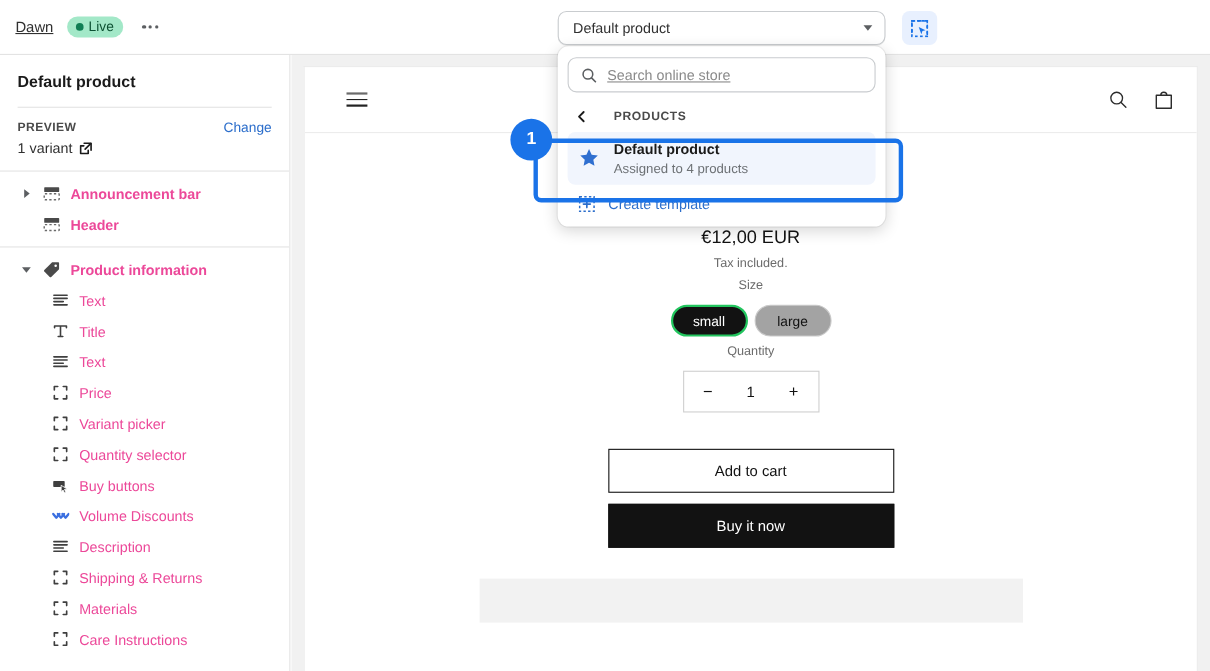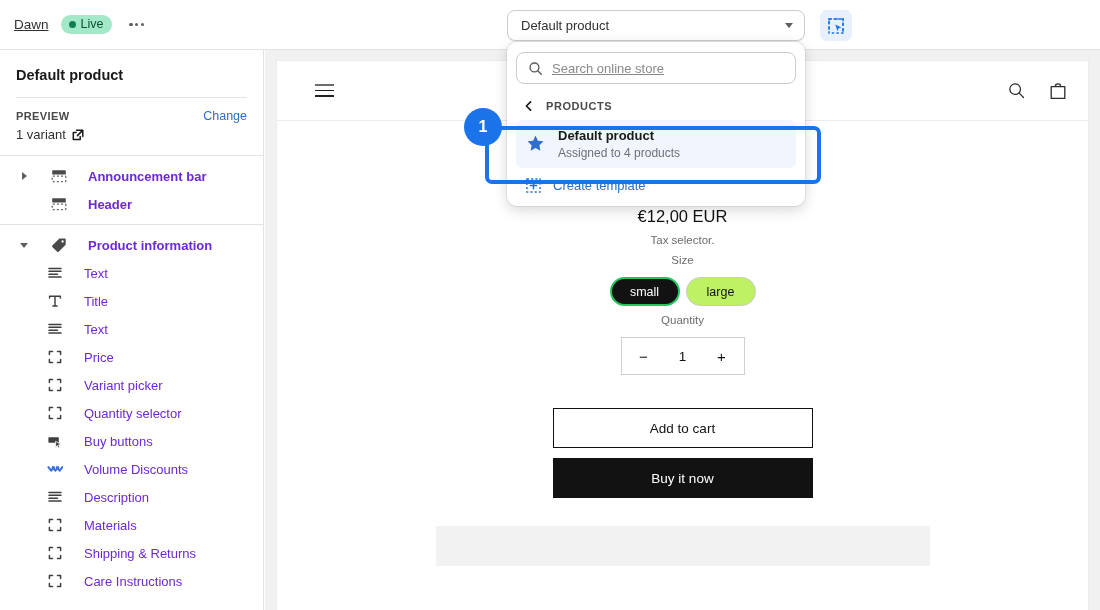--- a/index.html
+++ b/index.html
@@ -56,22 +56,22 @@
   .sb-title { padding:17px 16px 14px 16px; font-size:14.5px; font-weight:700; color:#1a1a1a; }
   .sb-div { height:1px; background:#e3e3e3; margin:0 16px; }
   .sb-preview { padding:11px 16px 13px 16px; }
   .sb-preview-row { display:flex; align-items:center; justify-content:space-between; }
   .sb-preview-label { font-size:11px; font-weight:700; letter-spacing:0.4px; color:#4a4a4a; }
   .sb-change { font-size:12.5px; color:#2c6ecb; cursor:pointer; }
   .sb-variant { display:flex; align-items:center; gap:6px; margin-top:4px; font-size:13px; color:#303030; }
 
   .sb-section { border-top:1px solid #e3e3e3; padding:6px 0; }
   .sb-row {
-    display:flex; align-items:center; height:28px; padding-left:10px; gap:20px;
-    font-size:13px; color:#6d28d9; cursor:pointer; border-radius:6px; margin:0 8px;
+    display:flex; align-items:center; height:28px; padding-left:10px; gap:8px;
+    font-size:13px; color:#ec4899; cursor:pointer; border-radius:6px; margin:0 8px;
   }
   .sb-row .twisty { width:12px; display:flex; justify-content:center; align-items:center; flex:0 0 12px; }
   .sb-row .ico { width:18px; display:flex; justify-content:center; align-items:center; flex:0 0 18px; }
   .sb-row .lbl { white-space:nowrap; }
   .sb-row.bold .lbl { font-weight:700; }
   .sb-row.child { padding-left:38px; }
   .tri-right { width:0;height:0;border-top:4px solid transparent;border-bottom:4px solid transparent;border-left:5px solid #5c5f62; }
   .tri-down { width:0;height:0;border-left:4px solid transparent;border-right:4px solid transparent;border-top:5px solid #5c5f62; }
 
   
@@ -100,21 +100,21 @@
   .p-title { font-size:31px; font-weight:400; letter-spacing:-0.3px; color:#121212; line-height:1.1; }
   .p-price { font-size:16.5px; margin-top:30px; color:#121212; }
   .p-tax { font-size:11.5px; color:#6b6b6b; margin-top:8px; }
   .p-optlabel { font-size:11.5px; color:#6b6b6b; margin-top:8px; }
   .p-sizes { display:flex; justify-content:center; gap:6px; margin-top:11px; }
   .pill {
     min-width:70px; height:29px; border-radius:15px; display:flex; align-items:center; justify-content:center;
     font-size:12.5px; cursor:pointer; padding:0 18px;
   }
   .pill.on { background:#121212; color:#fff; border:2px solid #22c55e; }
-  .pill.off { background:#bef264; color:#121212; border:1px solid #c9c9c9; }
+  .pill.off { background:#a3a3a3; color:#121212; border:1px solid #c9c9c9; }
   .qty-box {
     margin:11px auto 0; width:124px; height:38px; border:1px solid #cfcfcf; background:#fff;
     display:flex; align-items:center; justify-content:space-between; padding:0 15px;
   }
   .qty-btn { font-size:15px; color:#121212; cursor:pointer; user-select:none; width:14px; text-align:center;}
   .qty-val { font-size:13.5px; color:#121212; }
   .cta {
     width:260px; height:40px; margin:11px auto 0; display:flex; align-items:center; justify-content:center;
     font-size:13.5px; cursor:pointer;
   }
@@ -128,21 +128,21 @@
     background:#fff; border-radius:10px;
     box-shadow:0 4px 14px rgba(0,0,0,0.16), 0 0 0 1px rgba(0,0,0,0.06);
     padding:10px 9px 9px 9px; z-index:40;
   }
   .search-box {
     height:32px; border:1px solid #c9cccf; border-radius:8px; display:flex; align-items:center;
     gap:9px; padding:0 11px; background:#fff; margin-bottom:10px;
   }
   .search-box .ph { font-size:13px; color:#8a8a8a;text-decoration:underline; }
   .pop-group { display:flex; align-items:center; gap:11px; padding:6px 7px 8px 7px; }
-  .pop-group .gl { font-size:11px; font-weight:700; letter-spacing:0.55px; color:#4a4a4a; }
+  .pop-group .gl { font-size:11px; font-weight:700; letter-spacing:0.55px; color:#4a4a4a;margin-left:12px; }
   .pop-item {
     display:flex; align-items:center; gap:13px; padding:7px 10px; border-radius:7px;
     background:#f1f5fd; cursor:pointer;
   }
   .pop-item .t1 { font-size:13px; font-weight:700; color:#1a1a1a; line-height:1.35; }
   .pop-item .t2 { font-size:12px; color:#6d7175; line-height:1.35; }
   .pop-create {
     display:flex; align-items:center; gap:12px; padding:10px 10px 4px 10px; cursor:pointer;
     font-size:13px; color:#2c6ecb;
   }
@@ -321,29 +321,29 @@
               </svg>
             </span>
             <span class="lbl">Description</span>
           </div>
           <div class="sb-row child">
             <span class="ico">
               <svg width="16" height="16" viewBox="0 0 16 16">
                 <path d="M5.5 2.4 H2.4 V5.5 M10.5 2.4 H13.6 V5.5 M5.5 13.6 H2.4 V10.5 M10.5 13.6 H13.6 V10.5" stroke="#3f3f3f" stroke-width="1.5" fill="none" stroke-linecap="round" stroke-linejoin="round"></path>
               </svg>
             </span>
+            <span class="lbl">Shipping &amp; Returns</span>
+          </div>
+          <div class="sb-row child">
+            <span class="ico">
+              <svg width="16" height="16" viewBox="0 0 16 16">
+                <path d="M5.5 2.4 H2.4 V5.5 M10.5 2.4 H13.6 V5.5 M5.5 13.6 H2.4 V10.5 M10.5 13.6 H13.6 V10.5" stroke="#3f3f3f" stroke-width="1.5" fill="none" stroke-linecap="round" stroke-linejoin="round"></path>
+              </svg>
+            </span>
             <span class="lbl">Materials</span>
-          </div>
-          <div class="sb-row child">
-            <span class="ico">
-              <svg width="16" height="16" viewBox="0 0 16 16">
-                <path d="M5.5 2.4 H2.4 V5.5 M10.5 2.4 H13.6 V5.5 M5.5 13.6 H2.4 V10.5 M10.5 13.6 H13.6 V10.5" stroke="#3f3f3f" stroke-width="1.5" fill="none" stroke-linecap="round" stroke-linejoin="round"></path>
-              </svg>
-            </span>
-            <span class="lbl">Shipping &amp; Returns</span>
           </div>
           <div class="sb-row child">
             <span class="ico">
               <svg width="16" height="16" viewBox="0 0 16 16">
                 <path d="M5.5 2.4 H2.4 V5.5 M10.5 2.4 H13.6 V5.5 M5.5 13.6 H2.4 V10.5 M10.5 13.6 H13.6 V10.5" stroke="#3f3f3f" stroke-width="1.5" fill="none" stroke-linecap="round" stroke-linejoin="round"></path>
               </svg>
             </span>
             <span class="lbl">Care Instructions</span>
           </div>
         </div>
@@ -367,21 +367,21 @@
           <svg width="20" height="20" viewBox="0 0 20 20">
             <path d="M3.2 5.6 h13.6 v11.8 H3.2 Z" fill="none" stroke="#2c2c2c" stroke-width="1.3" stroke-linejoin="round"></path>
             <path d="M7.3 5.6 a2.7 2.7 0 0 1 5.4 0" fill="none" stroke="#2c2c2c" stroke-width="1.3"></path>
           </svg>
         </div>
       </div>
 
       <div class="product-body">
         <div class="p-title">1 variant</div>
         <div class="p-price">€12,00 EUR</div>
-        <div class="p-tax">Tax selector.</div>
+        <div class="p-tax">Tax included.</div>
 
         <div class="p-optlabel">Size</div>
         <div class="p-sizes" id="size-pills">
             <div class="pill on">small</div>
             <div class="pill off">large</div>
           </div>
 
         <div class="p-optlabel">Quantity</div>
         <div class="qty-box">
           <span class="qty-btn">−</span>

